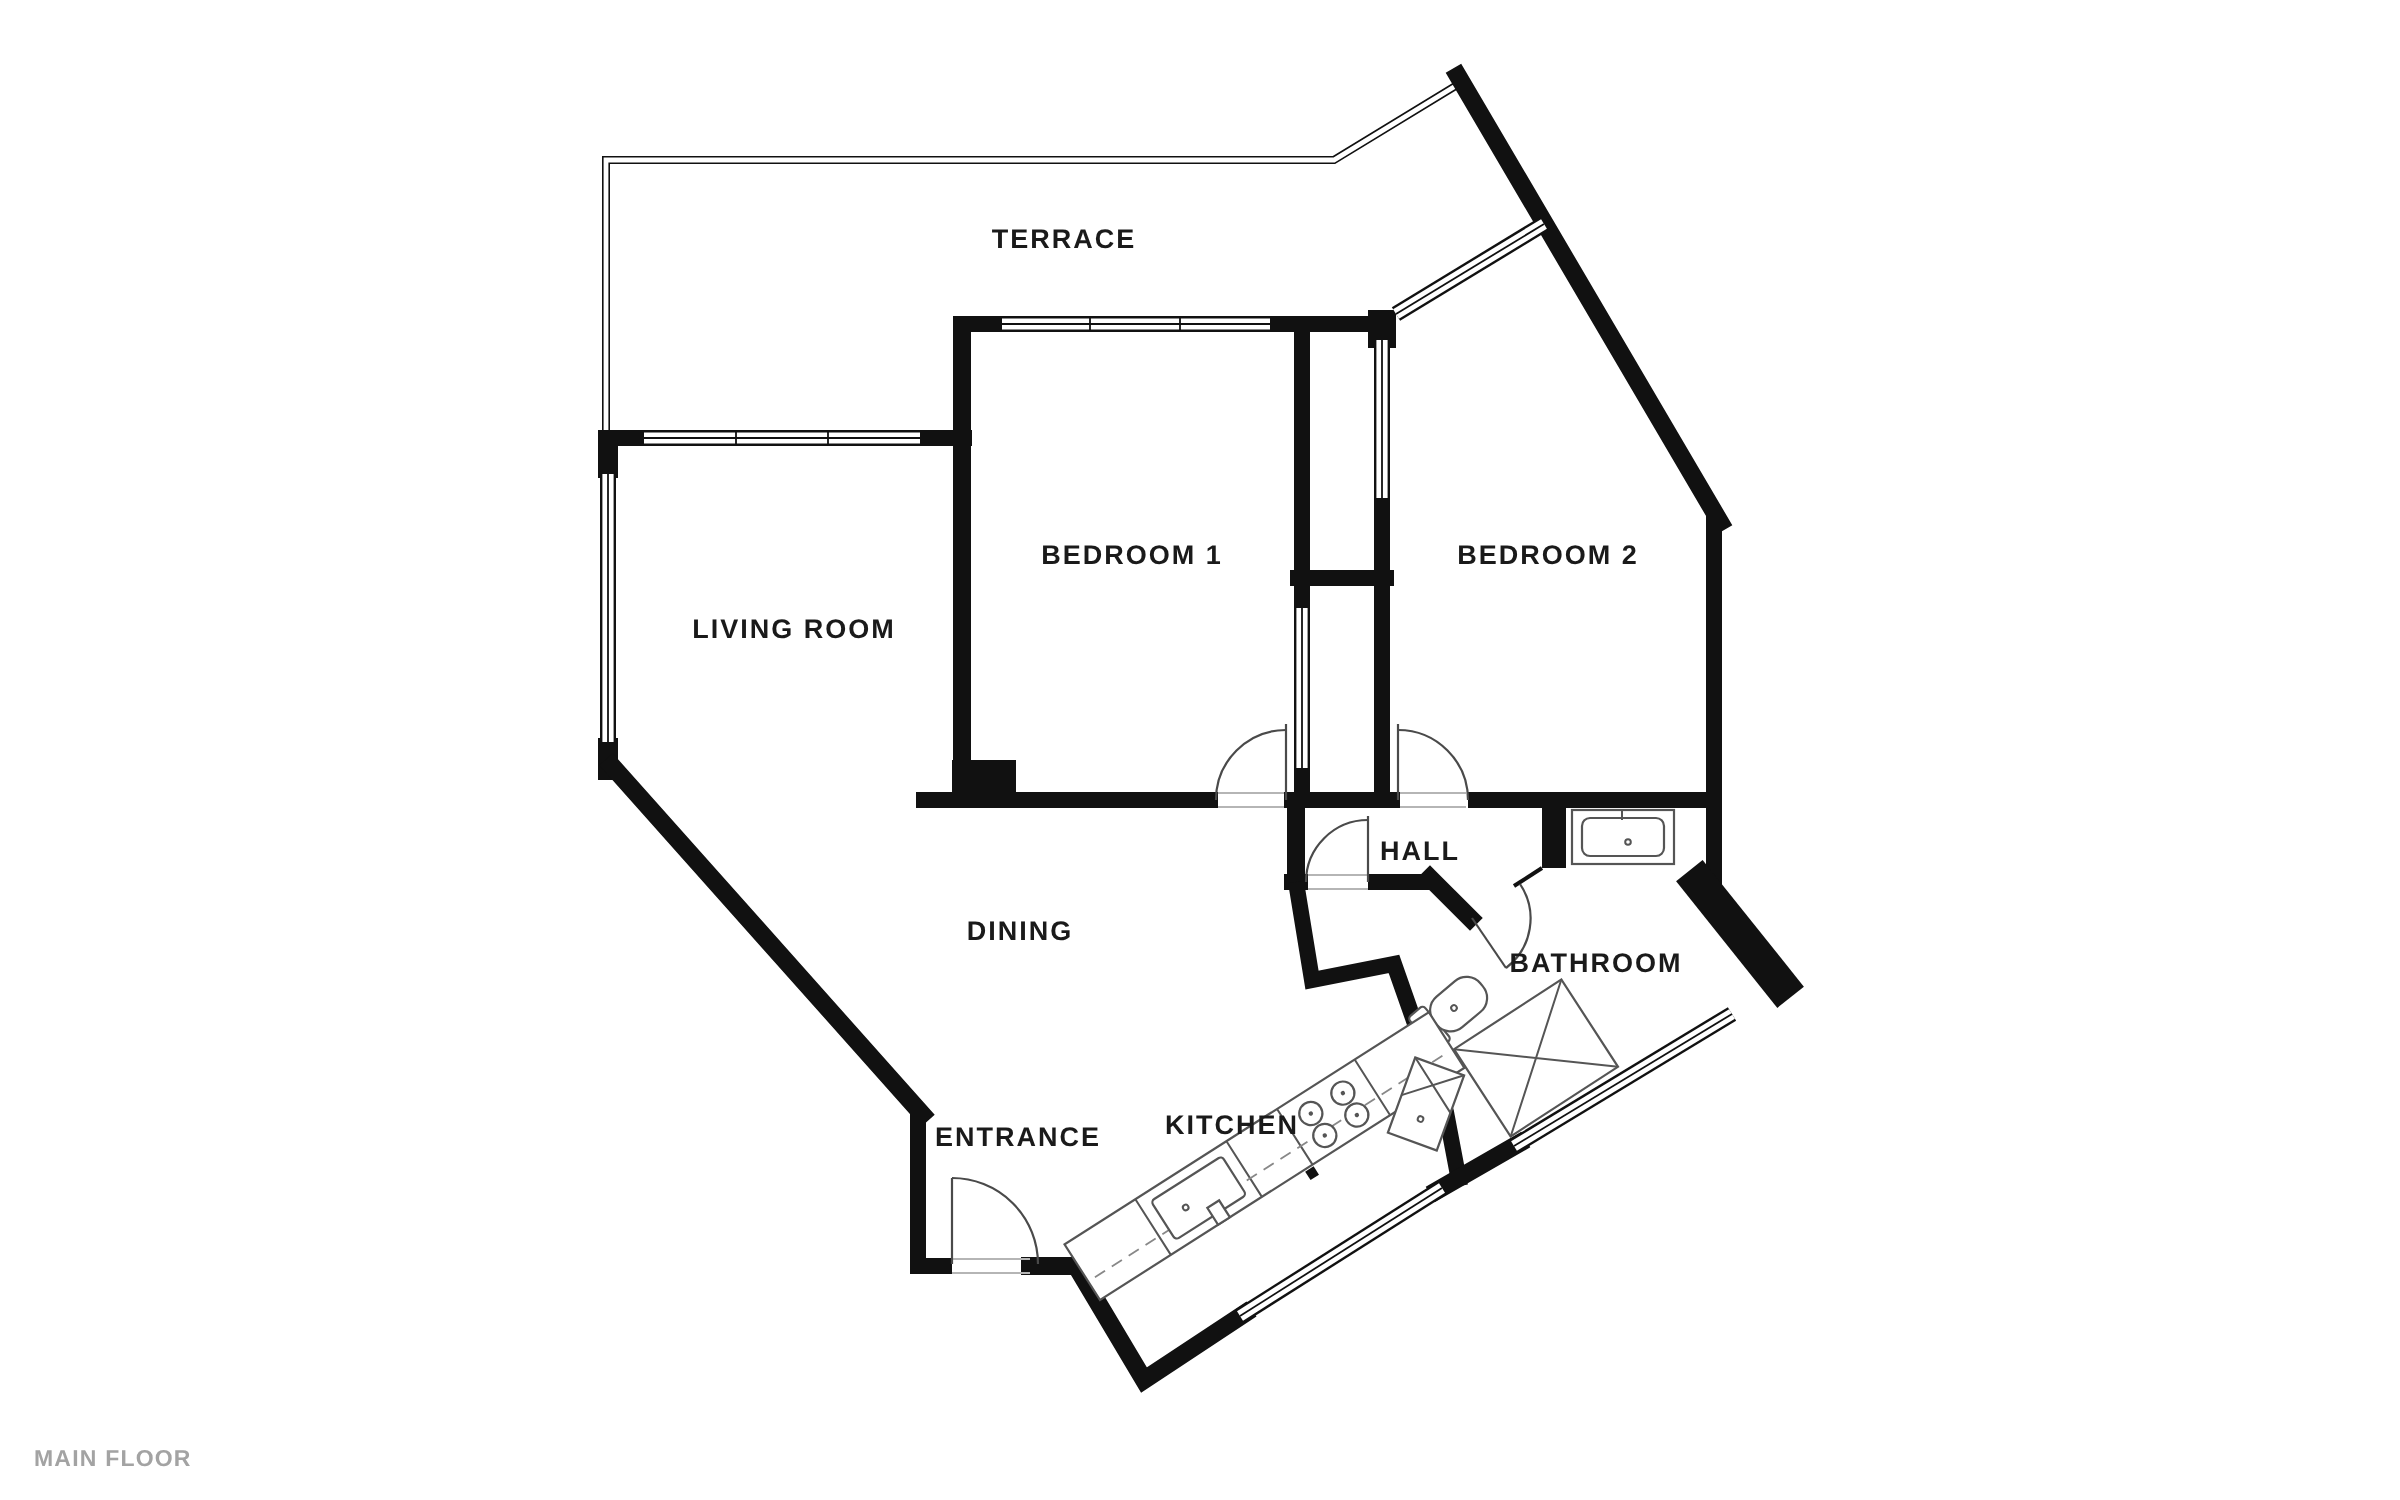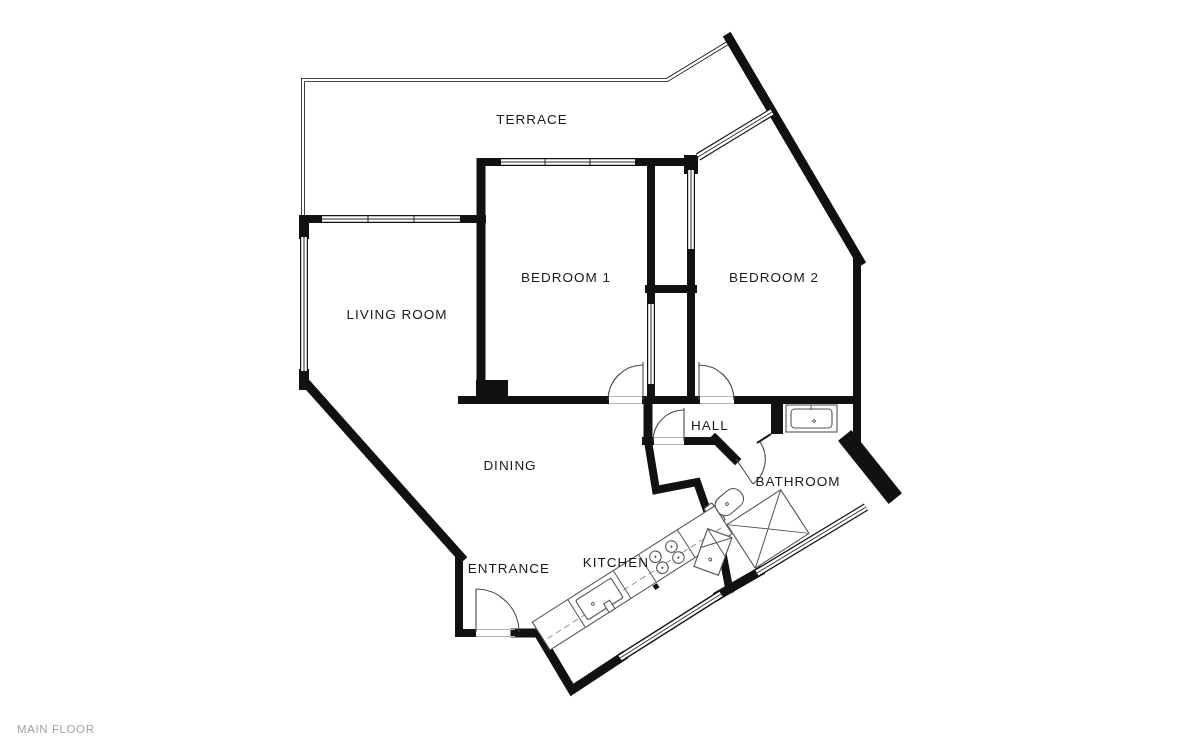--- a/index.html
+++ b/index.html
@@ -7,20 +7,21 @@
     --wall:#111111;
     --label:#1a1a1a;
     --fixture:#555555;
     --floorlabel:#a3a3a3;
   }
   html,body{margin:0;padding:0;background:var(--bg);}
   .stage{
     position:relative;width:1200px;height:750px;background:var(--bg);
     font-family:"Liberation Sans", sans-serif;
     overflow:hidden;
+    font-weight:bold;
   }
   svg{display:block;width:1200px;height:750px;}
   .room-label{
     font-family:"Liberation Sans", sans-serif;
     font-size:13.5px;
     letter-spacing:1px;
     fill:var(--label);
     text-anchor:middle;
   }
   .floor-label{

